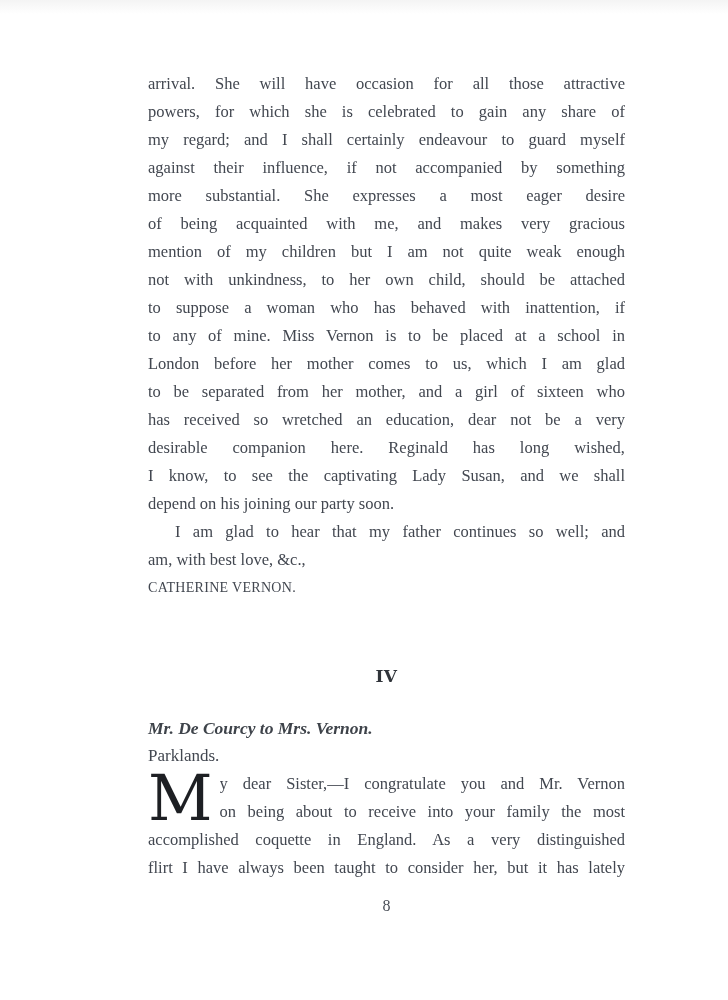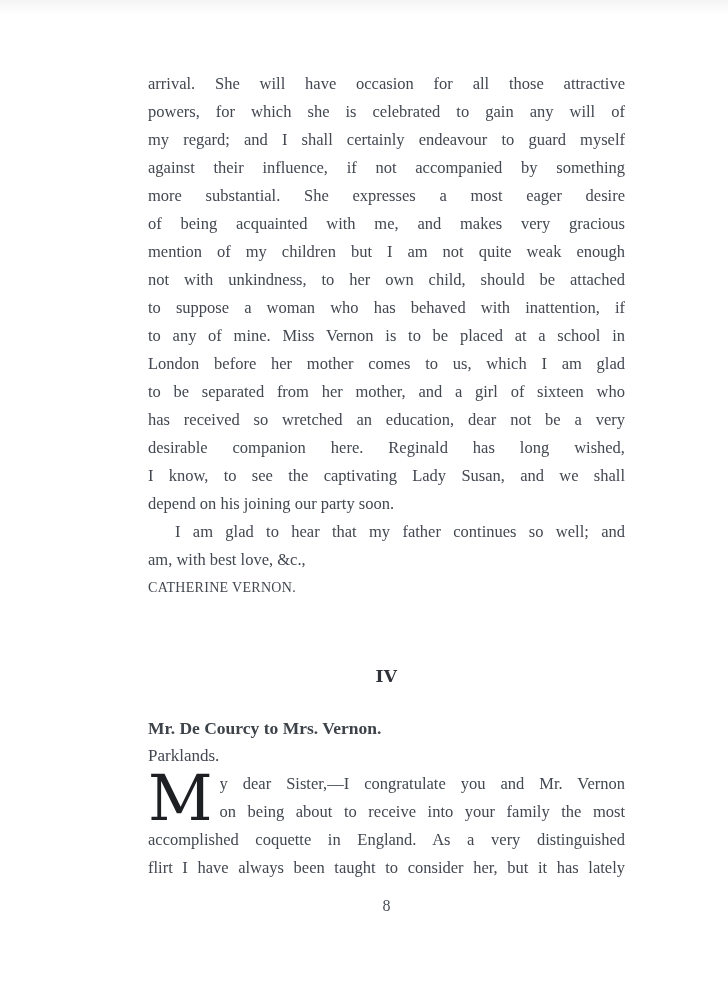--- a/index.html
+++ b/index.html
@@ -48,20 +48,21 @@
     line-height: 28px;
     font-weight: bold;
     text-align: center;
     color: #30343a;
     letter-spacing: 0.5px;
   }
   .letterhead {
     margin-top: 24px;
     font-size: 17.5px;
     line-height: 28px;
+    font-style: italic;
     font-weight: bold;
     color: #3e434a;
   }
   .place {
     font-size: 17px;
     line-height: 28px;
   }
   .dropcap-para::after { content: ""; display: block; clear: both; }
   .dropcap {
     float: left;
@@ -81,21 +82,21 @@
   }
 </style>
 </head>
 <body>
 
 <div class="page">
   <div class="text-block">
 
     <div class="para">
         <div class="line">arrival. She will have occasion for all those attractive</div>
-        <div class="line">powers, for which she is celebrated to gain any will of</div>
+        <div class="line">powers, for which she is celebrated to gain any share of</div>
         <div class="line">my regard; and I shall certainly endeavour to guard myself</div>
         <div class="line">against their influence, if not accompanied by something</div>
         <div class="line">more substantial. She expresses a most eager desire</div>
         <div class="line">of being acquainted with me, and makes very gracious</div>
         <div class="line">mention of my children but I am not quite weak enough</div>
         <div class="line">not with unkindness, to her own child, should be attached</div>
         <div class="line">to suppose a woman who has behaved with inattention, if</div>
         <div class="line">to any of mine. Miss Vernon is to be placed at a school in</div>
         <div class="line">London before her mother comes to us, which I am glad</div>
         <div class="line">to be separated from her mother, and a girl of sixteen who</div>

